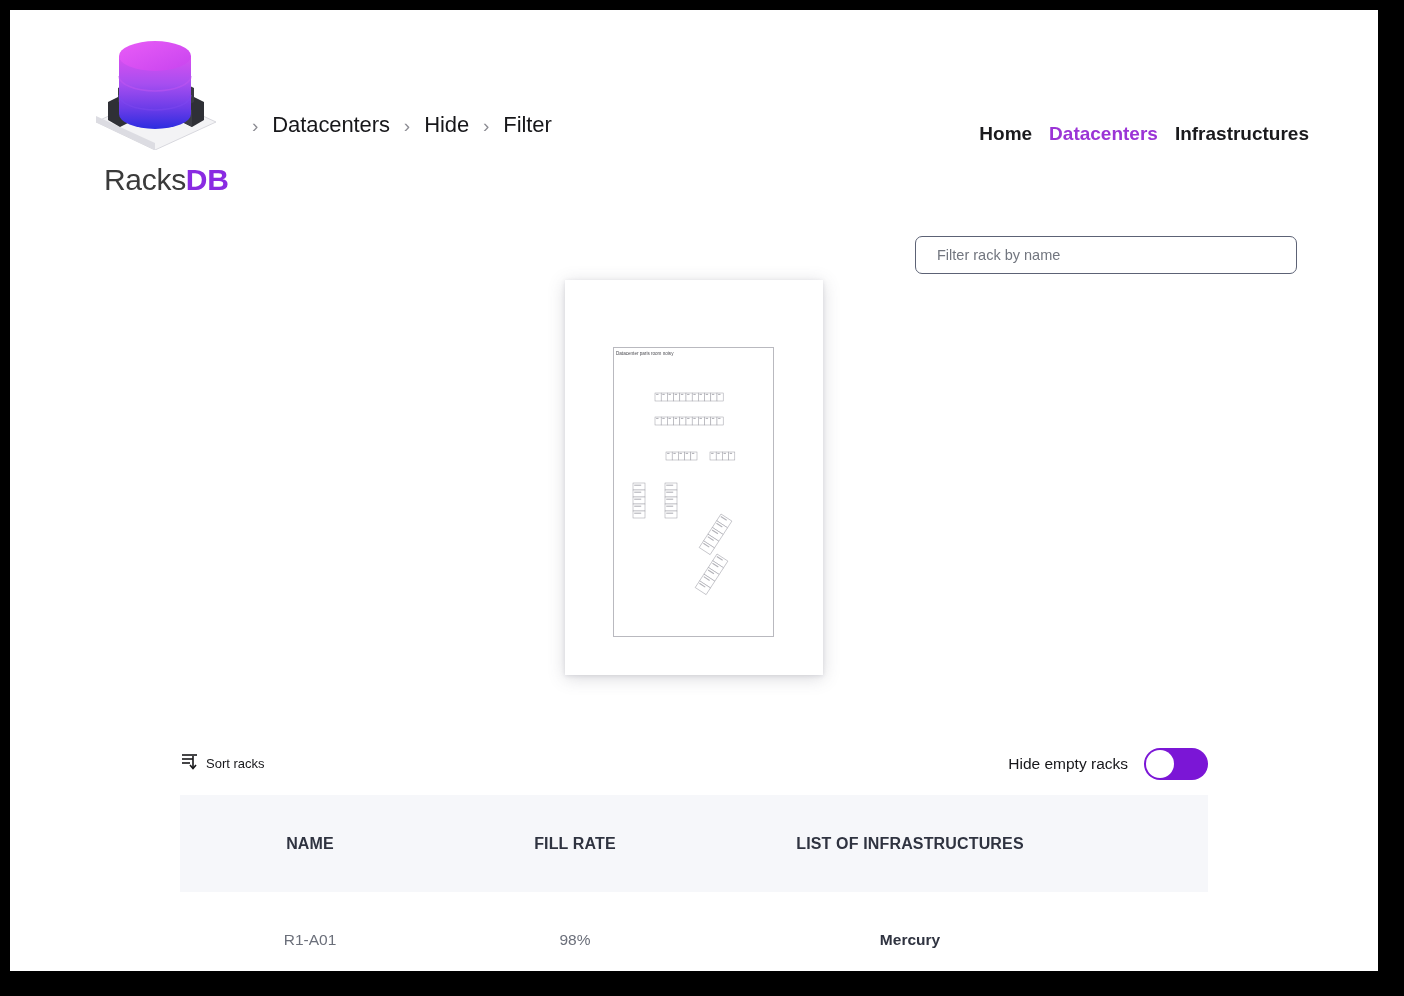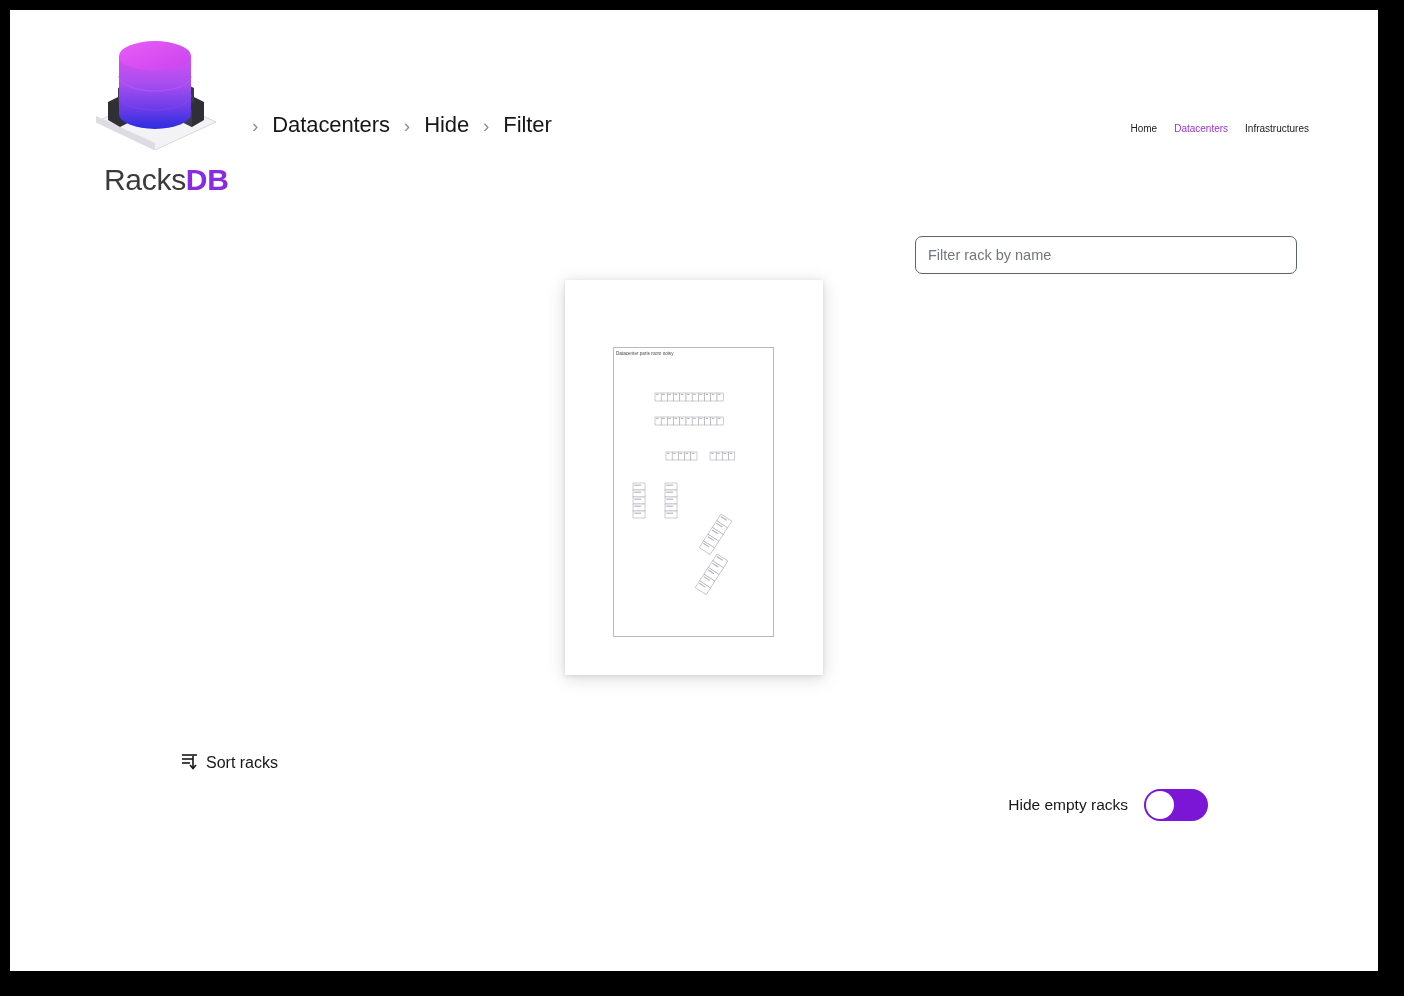--- a/index.html
+++ b/index.html
@@ -78,21 +78,22 @@
     letter-spacing: -0.1px;
   }
 
   #topnav {
     position: absolute;
     right: 69px;
     top: 113px;
     display: flex;
     align-items: center;
     gap: 17px;
-    font-size: 10px;
+    font-size: 19px;
+    font-weight: bold;
   }
   #topnav a {
     color: #1a1a1d;
     text-decoration: none;
     white-space: nowrap;
   }
   #topnav a.active { color: #9b34d6; }
 
   
   #filter-wrap {
@@ -100,21 +101,21 @@
     left: 905px;
     top: 226px;
     width: 382px;
     height: 38px;
   }
   #filter-input {
     width: 100%;
     height: 100%;
     border: 1.6px solid #5c6275;
     border-radius: 7px;
-    padding: 0 12px;
+    padding: 0 21px;
     font-size: 14.5px;
     font-family: "Liberation Sans", sans-serif;
     color: #2b2b2b;
     background: #fff;
     outline: none;
   }
   #filter-input::placeholder { color: #72767f; }
 
   
   #floorplan-card {
@@ -145,31 +146,30 @@
   #sort-racks {
     position: absolute;
     left: 0;
     top: 2px;
     display: flex;
     align-items: center;
     gap: 4px;
     cursor: pointer;
   }
   #sort-racks .label {
-    font-size: 16px;
+    font-size: 13px;
     color: #17171a;
   }
   #hide-empty {
     position: absolute;
     right: 0;
     top: 0;
     display: flex;
     align-items: center;
     gap: 16px;
-    margin-top: 41px;
   }
   #hide-empty .label {
     font-size: 15.5px;
     color: #17171a;
     white-space: nowrap;
   }
   #toggle {
     width: 64px;
     height: 32px;
     border-radius: 16px;
@@ -440,14 +440,29 @@
     </div>
 
     <div id="hide-empty">
       <span class="label">Hide empty racks</span>
       <div id="toggle">
         <div class="knob"></div>
       </div>
     </div>
   </div>
 
+  <div id="racks-table">
+    <div id="thead" class="trow">
+      <div class="cell col-name">NAME</div>
+      <div class="cell col-fill">FILL RATE</div>
+      <div class="cell col-infra">LIST OF INFRASTRUCTURES</div>
+      <div class="cell col-pad"></div>
+    </div>
+
+    <div class="trow tbody-row">
+      <div class="cell col-name">R1-A01</div>
+      <div class="cell col-fill">98%</div>
+      <div class="cell col-infra infra">Mercury</div>
+      <div class="cell col-pad"></div>
+    </div>
+  </div>
 
 </div>
 
 </body></html>

